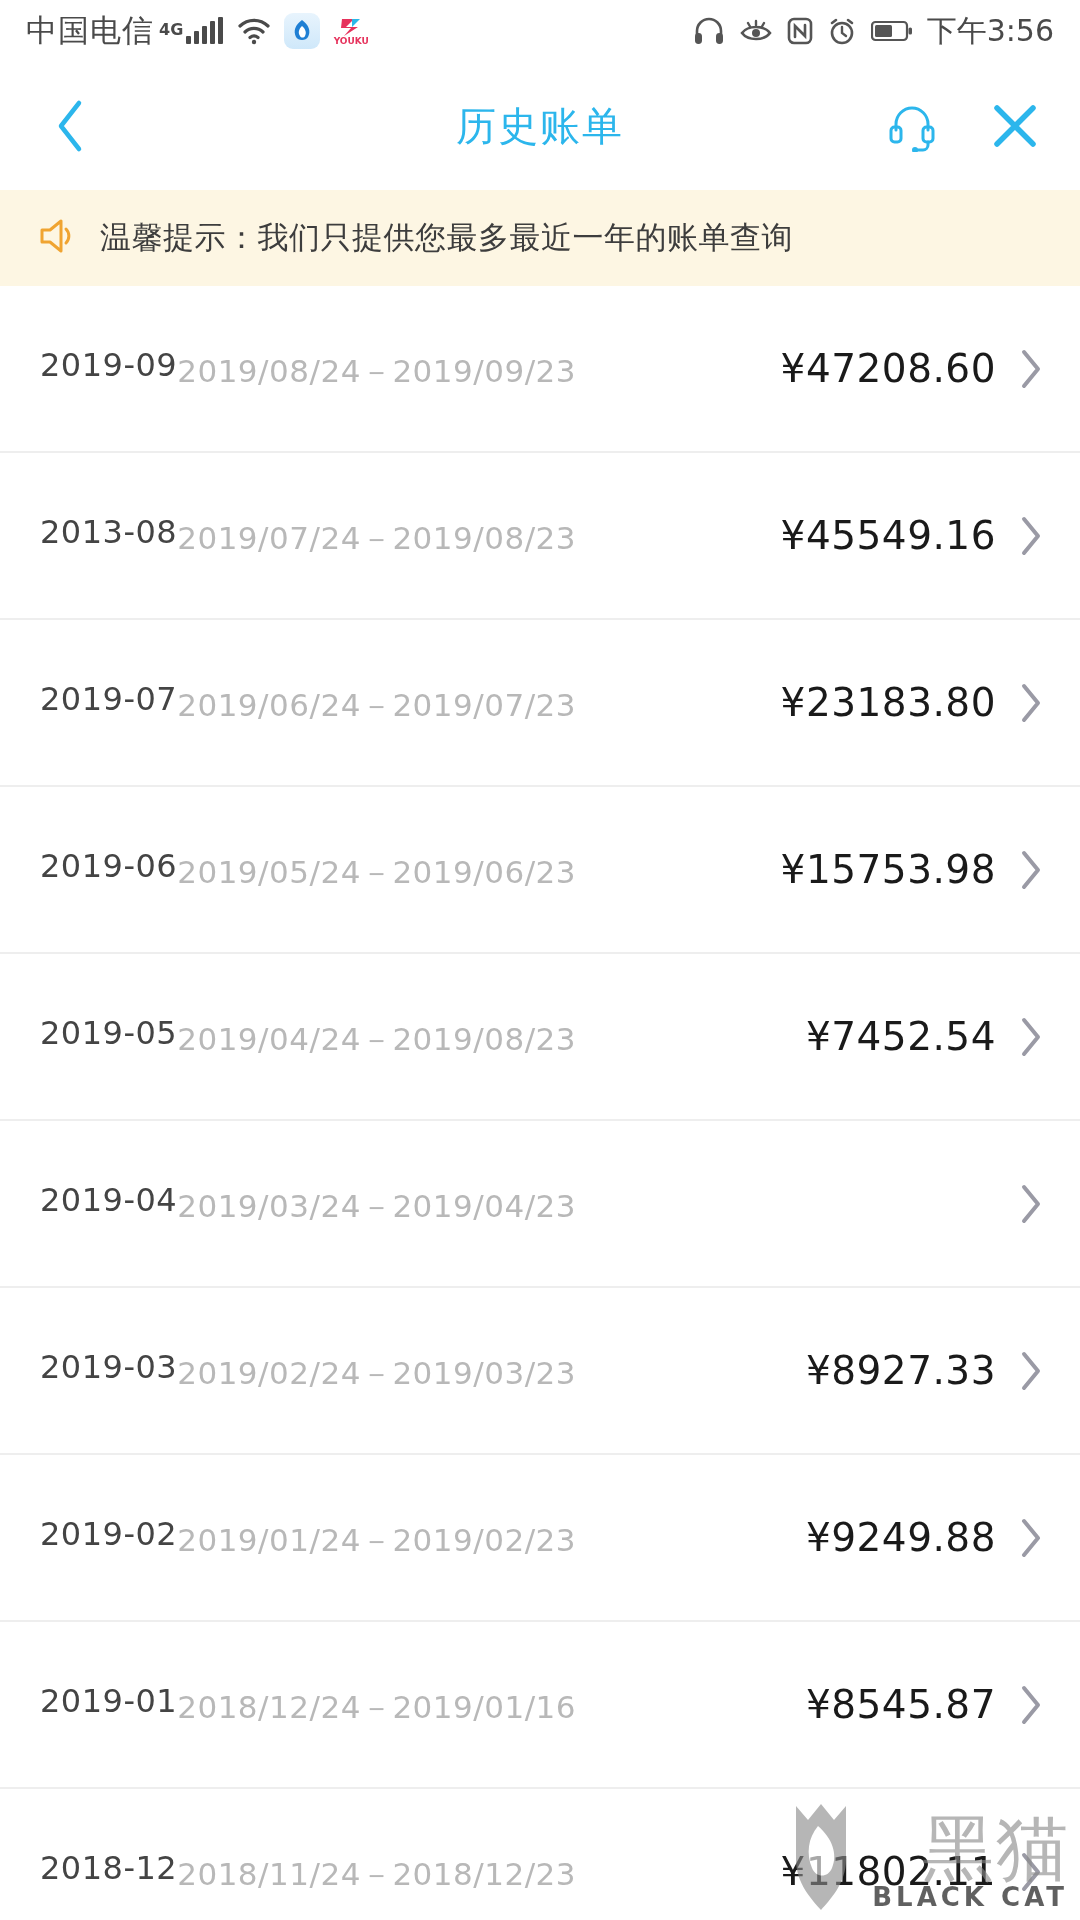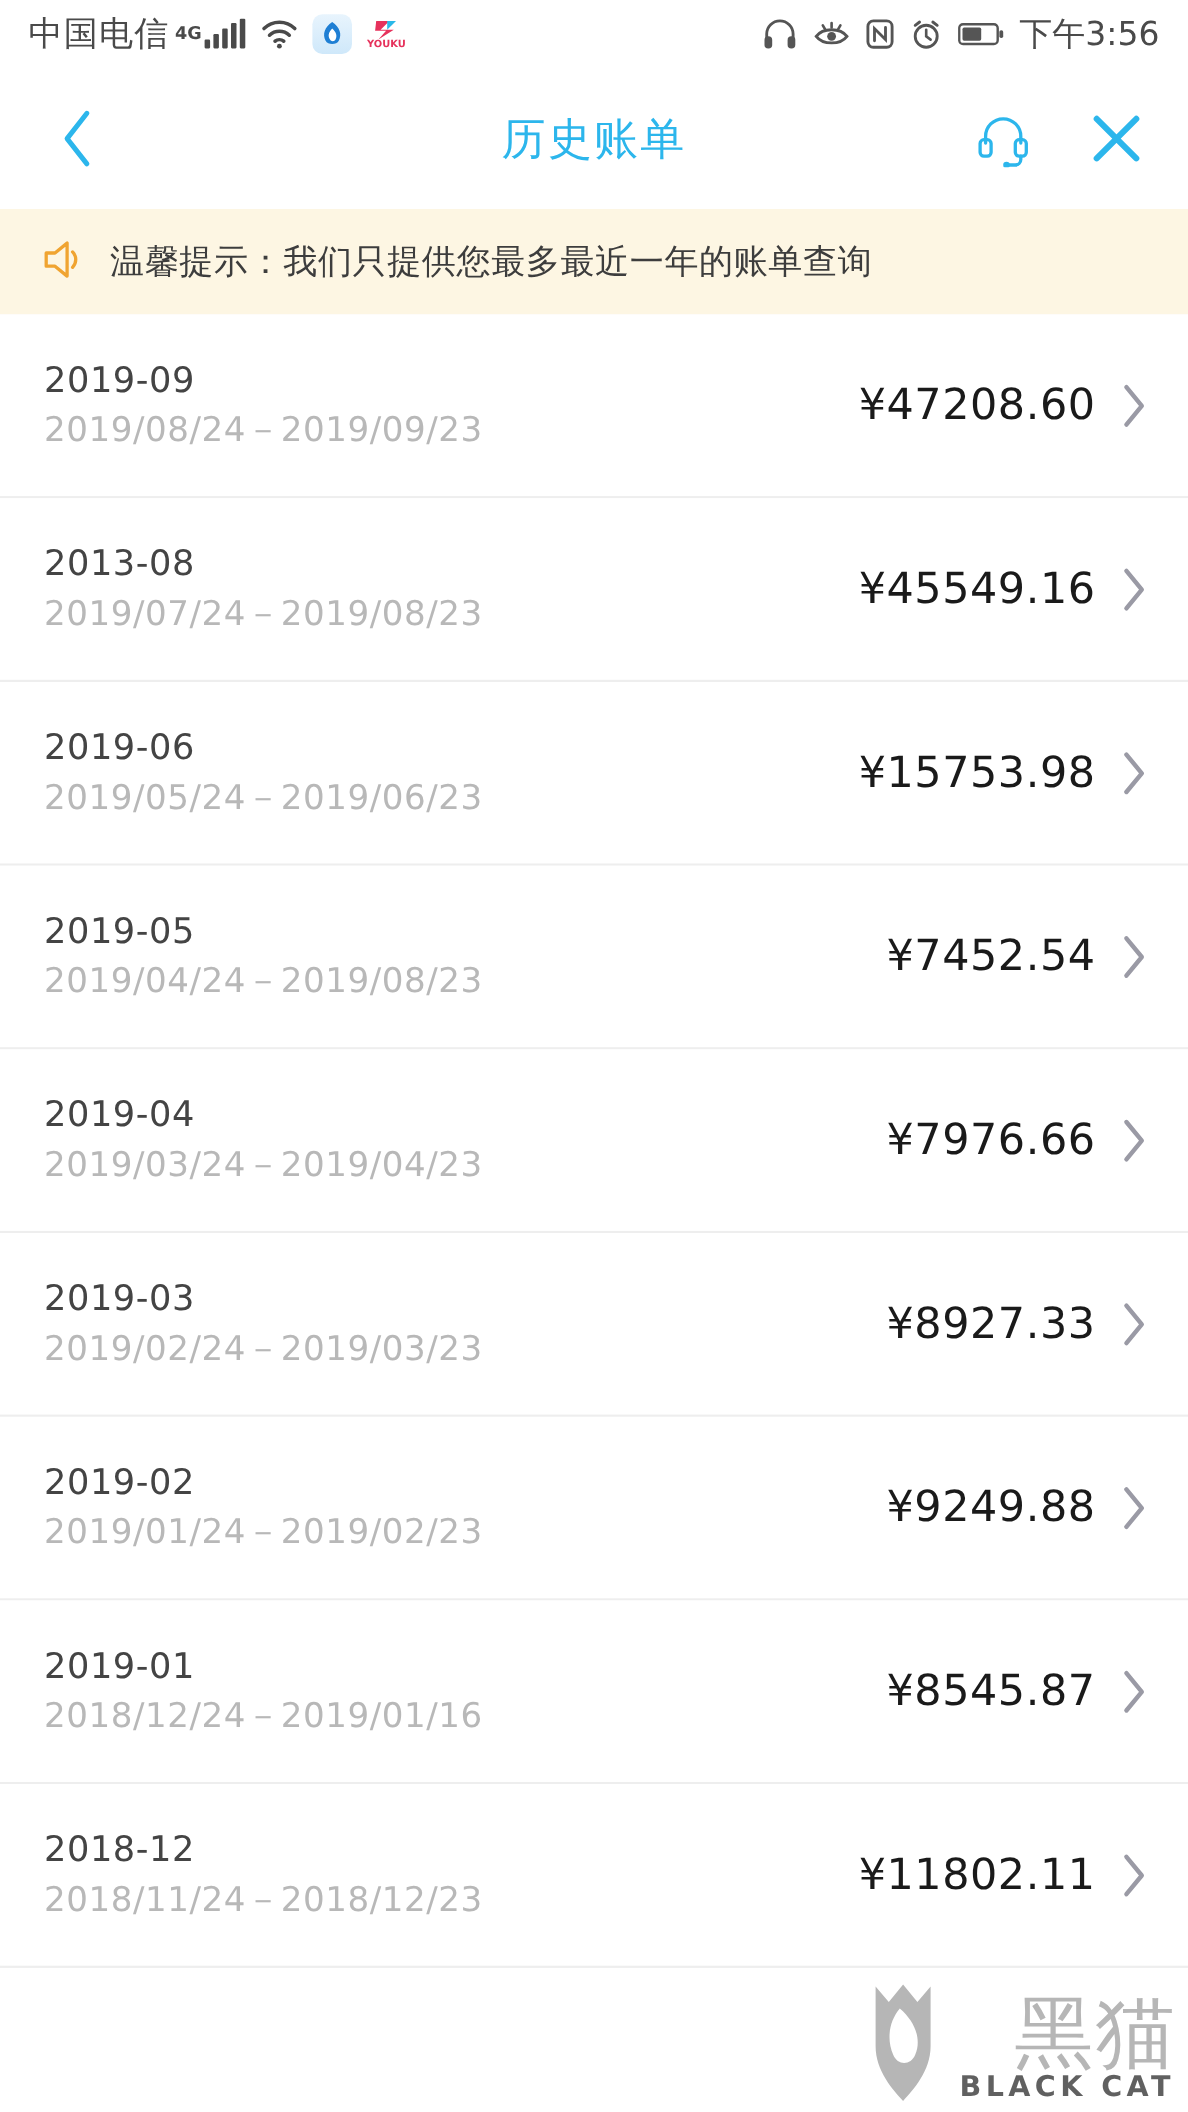--- a/index.html
+++ b/index.html
@@ -133,21 +133,21 @@
   .row {
     height: 167px;
     display: flex;
     align-items: center;
     padding: 0 36px 0 40px;
     box-sizing: border-box;
     border-bottom: 2px solid #eeeeee;
     position: relative;
     background: #ffffff;
   }
-  .row-left { display: flex; flex-direction: column; justify-content: center; }
+  .row-left { display: flex; flex-direction: row; justify-content: center; }
   .row-month {
     font-size: 32px;
     color: #444444;
     line-height: 1.25;
     letter-spacing: 0.5px;
   }
   .row-range {
     font-size: 31px;
     color: #b8b8b8;
     line-height: 1.3;
@@ -333,20 +333,34 @@
     <div class="row-right">
       <span class="row-amount">¥45549.16</span>
       <span class="row-chevron">
         <svg width="26" height="44" viewBox="0 0 26 44">
             <path d="M6 5 L20 22 L6 39" stroke="#9a9aa5" stroke-width="4" fill="none" stroke-linecap="round" stroke-linejoin="round"></path>
           </svg>
       </span>
     </div>
   </div>
 
+  <div class="row">
+    <div class="row-left">
+      <span class="row-month">2019-07</span>
+      <span class="row-range">2019/06/24－2019/07/23</span>
+    </div>
+    <div class="row-right">
+      <span class="row-amount">¥23183.80</span>
+      <span class="row-chevron">
+        <svg width="26" height="44" viewBox="0 0 26 44">
+            <path d="M6 5 L20 22 L6 39" stroke="#9a9aa5" stroke-width="4" fill="none" stroke-linecap="round" stroke-linejoin="round"></path>
+          </svg>
+      </span>
+    </div>
+  </div>
 
   <div class="row">
     <div class="row-left">
       <span class="row-month">2019-06</span>
       <span class="row-range">2019/05/24－2019/06/23</span>
     </div>
     <div class="row-right">
       <span class="row-amount">¥15753.98</span>
       <span class="row-chevron">
         <svg width="26" height="44" viewBox="0 0 26 44">
@@ -370,21 +384,20 @@
       </span>
     </div>
   </div>
 
   <div class="row">
     <div class="row-left">
       <span class="row-month">2019-04</span>
       <span class="row-range">2019/03/24－2019/04/23</span>
     </div>
     <div class="row-right">
-      <span class="row-amount">¥7976.66</span>
       <span class="row-chevron">
         <svg width="26" height="44" viewBox="0 0 26 44">
             <path d="M6 5 L20 22 L6 39" stroke="#9a9aa5" stroke-width="4" fill="none" stroke-linecap="round" stroke-linejoin="round"></path>
           </svg>
       </span>
     </div>
   </div>
 
   <div class="row">
     <div class="row-left">

